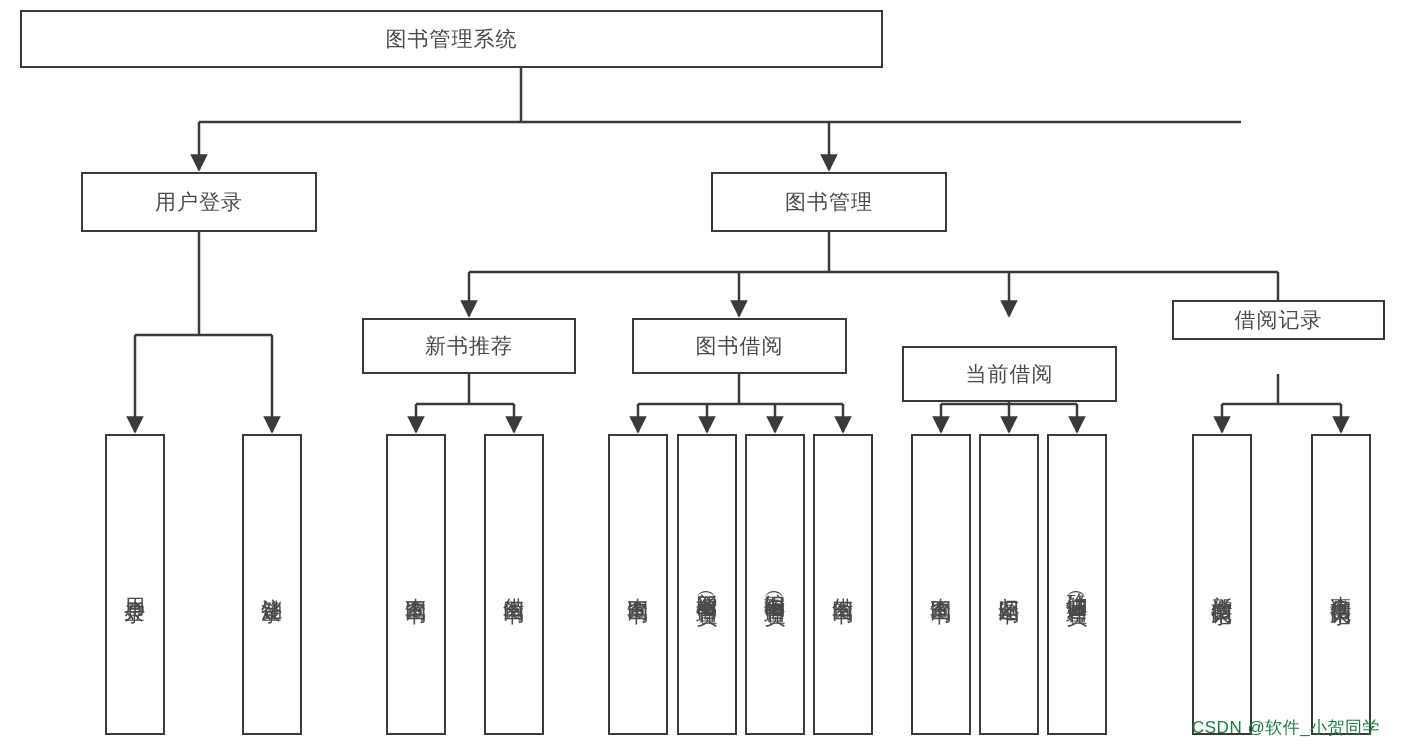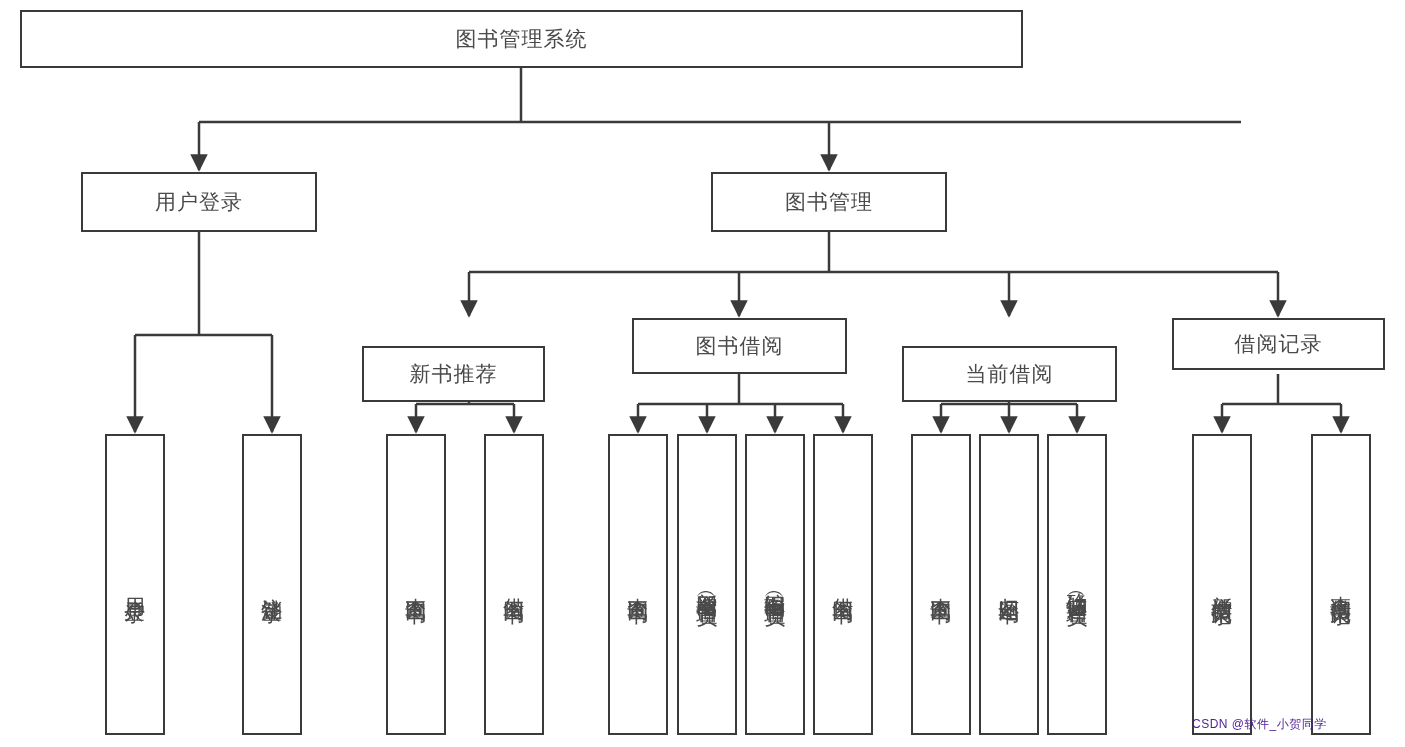--- a/index.html
+++ b/index.html
@@ -49,22 +49,22 @@
     padding: 6px 0;
     text-align: center;
   }
   .node.vert .cap {
     writing-mode: vertical-rl;
     text-orientation: upright;
     display: block;
   }
   .watermark {
     position: absolute;
-    color: #4c1d95;
-    font-size: 12px;
+    color: #15803d;
+    font-size: 17px;
     letter-spacing: 0.5px;
     white-space: nowrap;
     pointer-events: none;
   }
 </style>
 </head>
 <body>
 
 <div id="canvas">
 
@@ -111,41 +111,41 @@
       <path d="M 1009 404 L 1009 432" marker-end="url(#arrow)"></path>
       <path d="M 1077 404 L 1077 432" marker-end="url(#arrow)"></path>
 
       <path d="M 1278 374 L 1278 404"></path>
       <path d="M 1222 404 L 1341 404"></path>
       <path d="M 1222 404 L 1222 432" marker-end="url(#arrow)"></path>
       <path d="M 1341 404 L 1341 432" marker-end="url(#arrow)"></path>
     </g>
   </svg>
 
-  <div class="node horiz" style="left:20px; top:10px; width:1003px; height:58px;">
+  <div class="node horiz" style="left:20px; top:10px; width:863px; height:58px;">
     <span>图书管理系统</span>
   </div>
 
   <div class="node horiz" style="left:81px; top:172px; width:236px; height:60px;">
     <span>用户登录</span>
   </div>
   <div class="node horiz" style="left:711px; top:172px; width:236px; height:60px;">
     <span>图书管理</span>
   </div>
 
-  <div class="node horiz" style="left:362px; top:318px; width:183px; height:56px;margin-top:28px;">
+  <div class="node horiz" style="left:362px; top:318px; width:214px; height:56px;">
     <span>新书推荐</span>
   </div>
   <div class="node horiz" style="left:632px; top:318px; width:215px; height:56px;align-items:center;">
     <span>图书借阅</span>
   </div>
   <div class="node horiz" style="left:902px; top:318px; width:215px; height:56px;margin-top:28px;">
     <span>当前借阅</span>
   </div>
-  <div class="node horiz" style="left:1172px; top:318px; width:213px; height:52px;">
+  <div class="node horiz" style="left:1172px; top:300px; width:213px; height:40px;">
     <span>借阅记录</span>
   </div>
 
   <div class="node vert" style="left:105px; top:434px; width:60px; height:301px;">
     <span class="cap">用户登录</span>
   </div>
   <div class="node vert" style="left:242px; top:434px; width:60px; height:301px;">
     <span class="cap">注销登录</span>
   </div>
 

